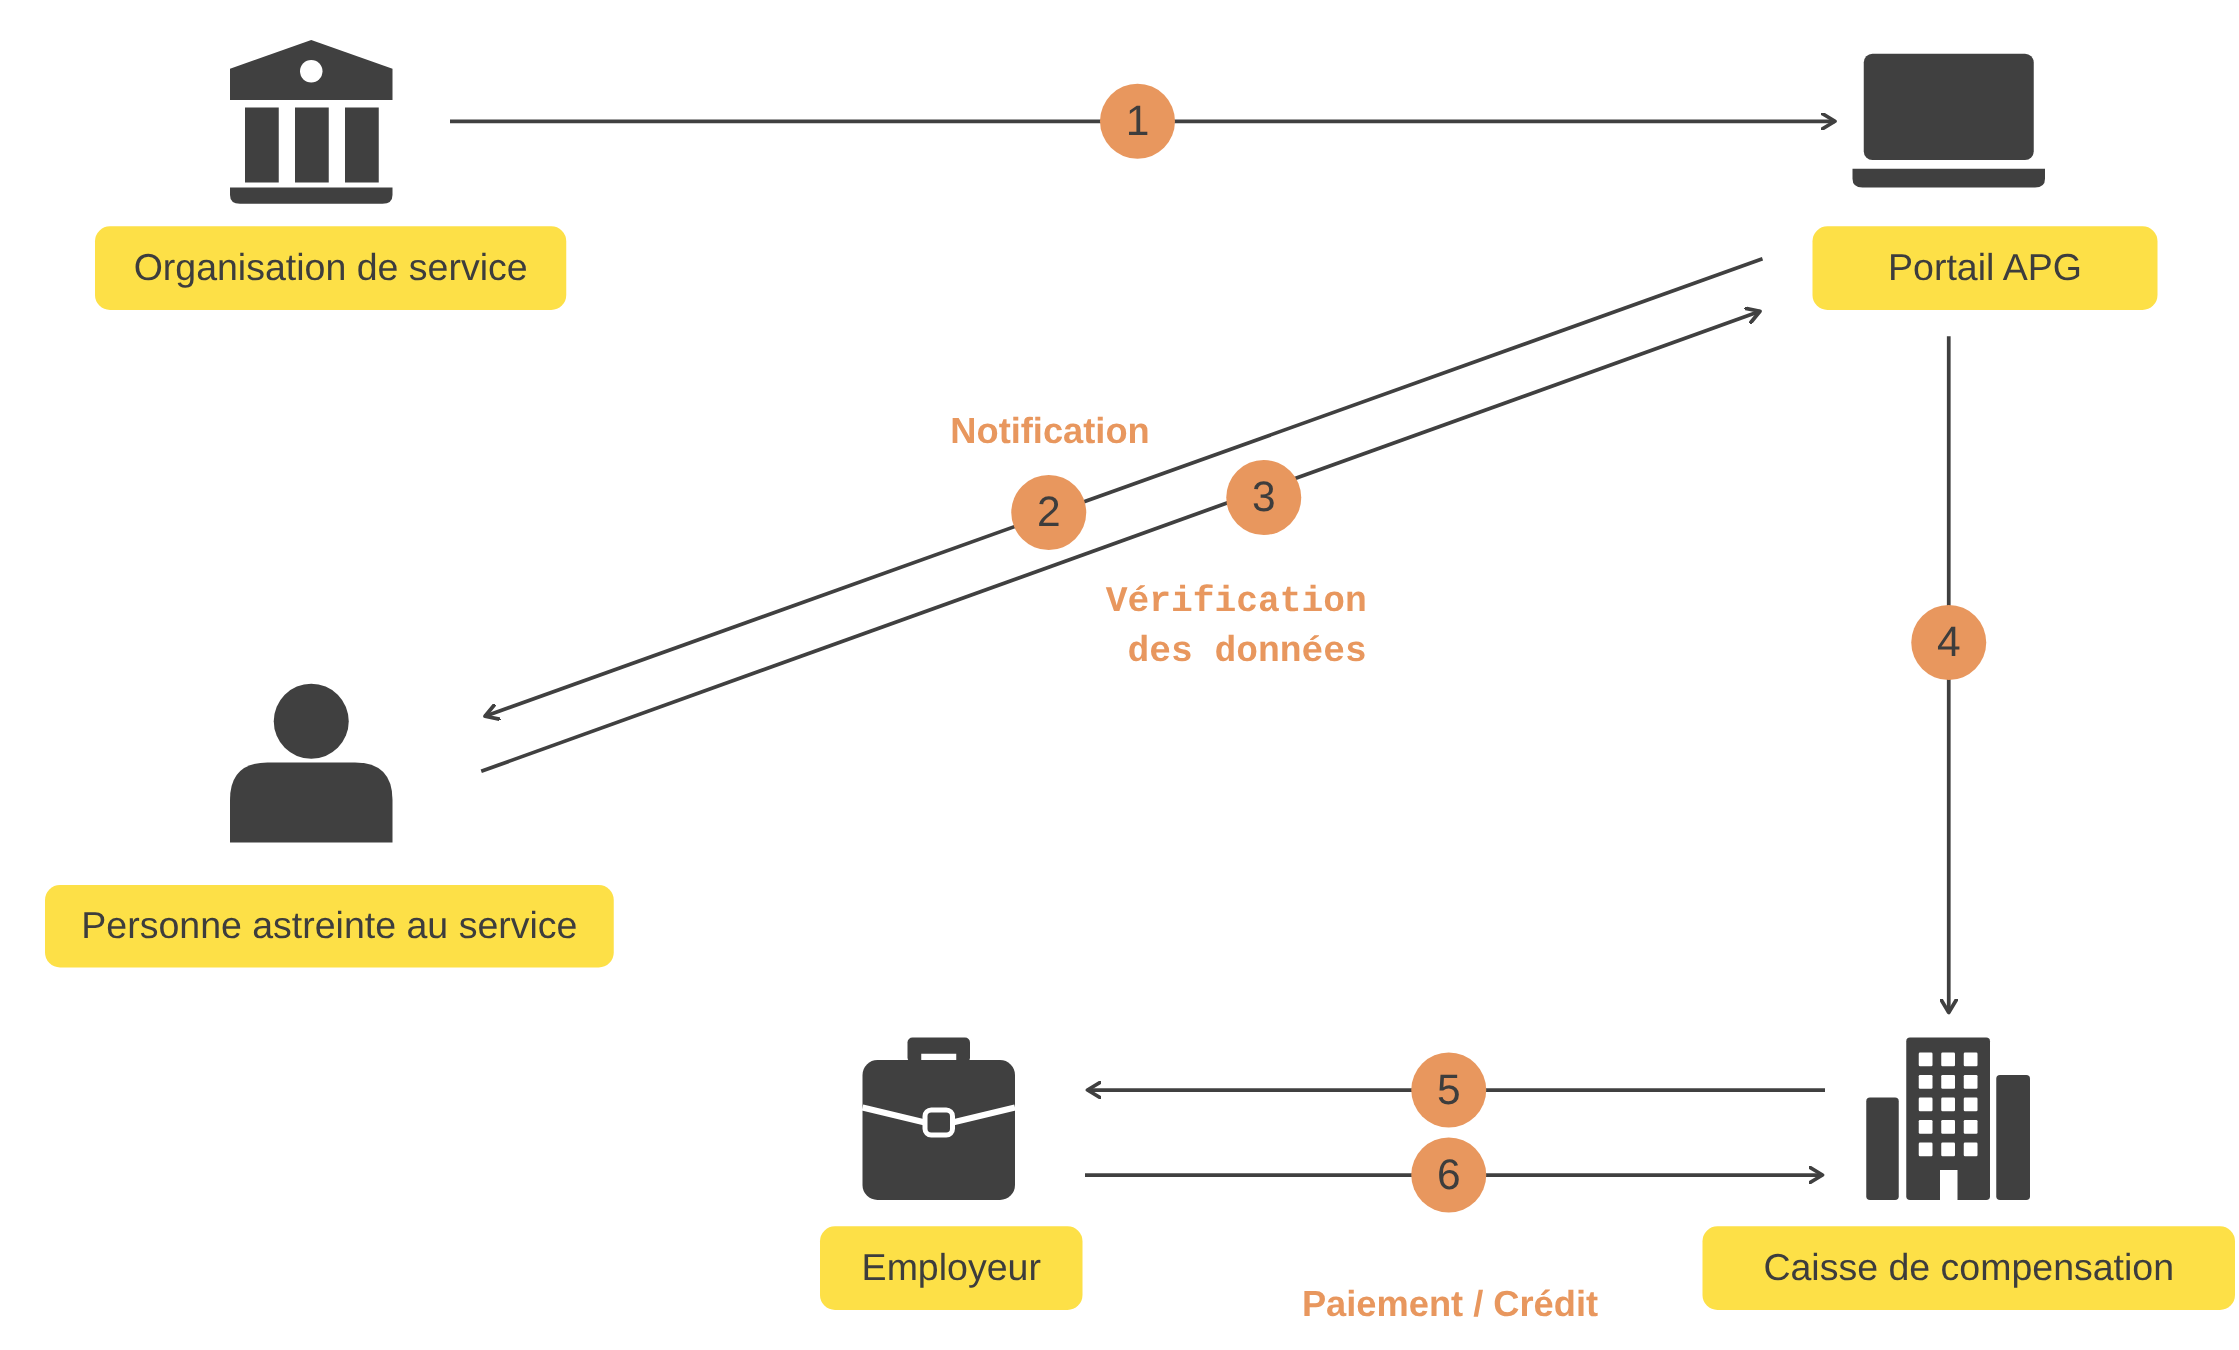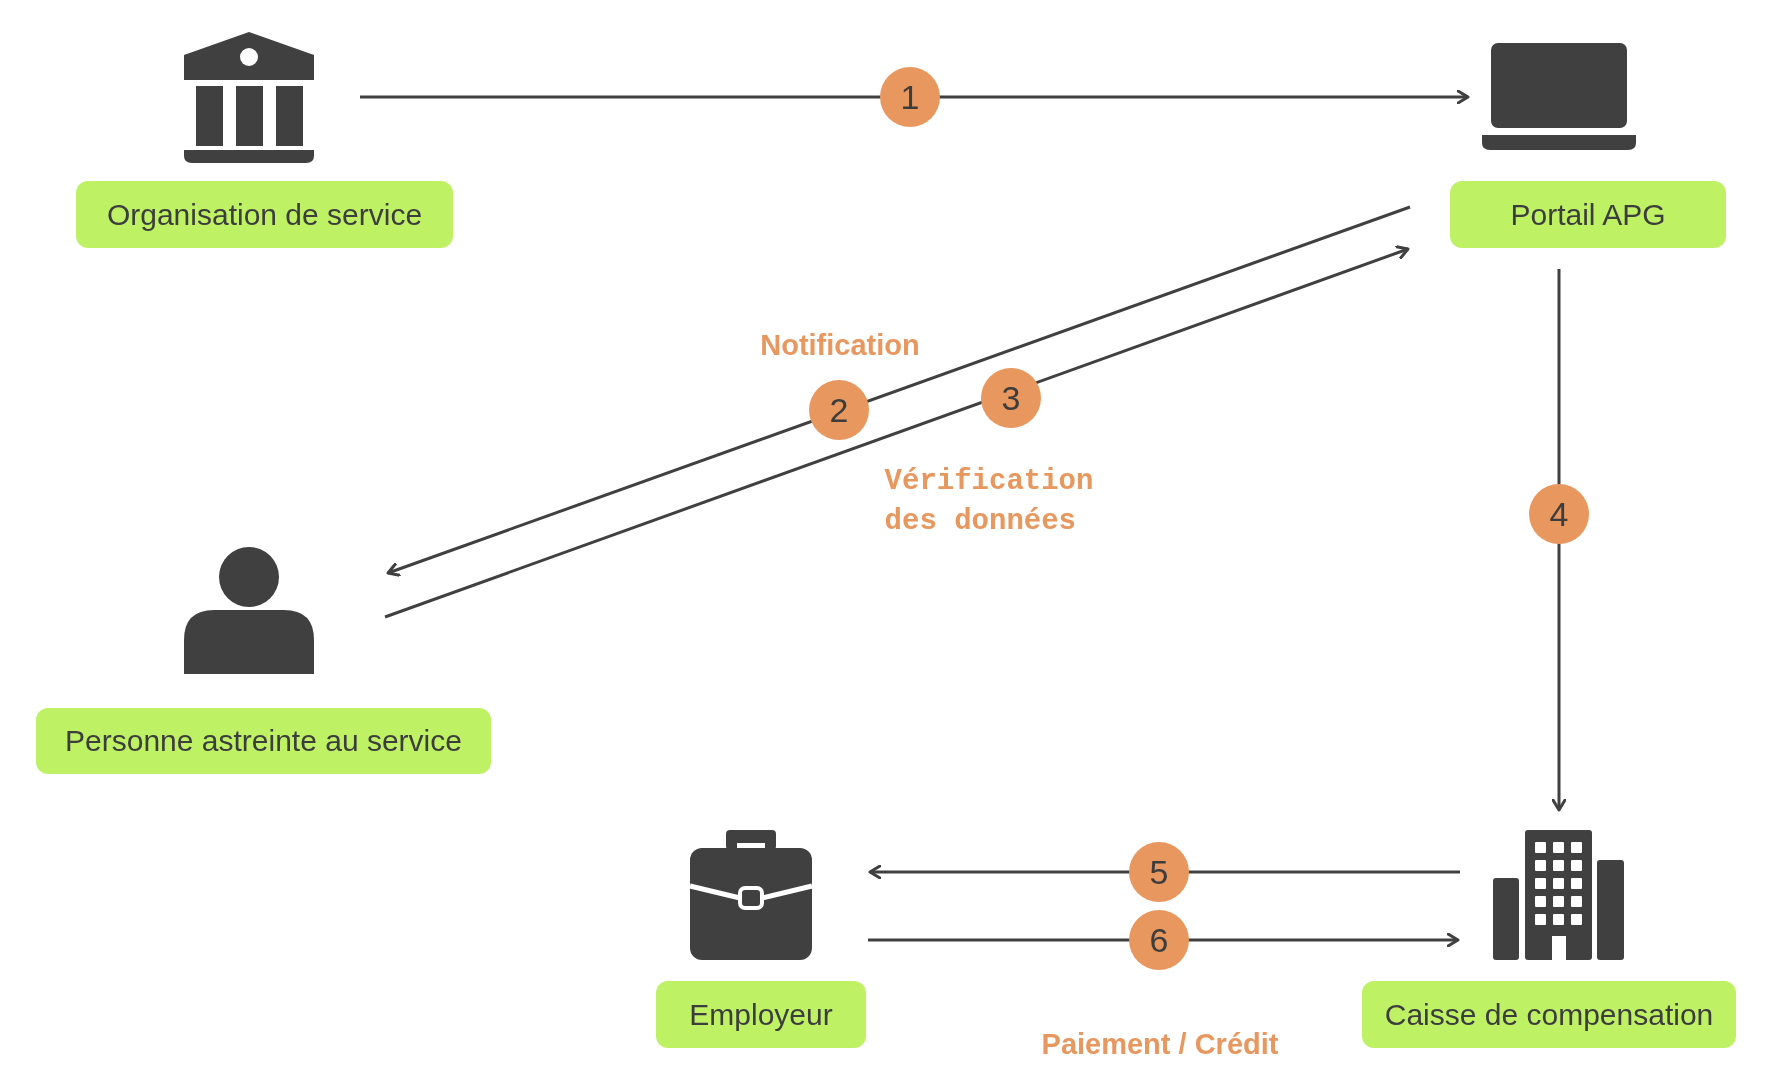--- a/index.html
+++ b/index.html
@@ -1,23 +1,23 @@
 <!DOCTYPE html>
 <html><head>
 <meta charset="utf-8">
 <style>
   html, body { margin: 0; padding: 0; background: #ffffff; }
   body { width: 1791px; height: 1080px; position: relative; overflow: hidden;
          font-family: "Liberation Sans", "DejaVu Sans", sans-serif; }
   svg.canvas { position: absolute; left: 0; top: 0; }
-  .box { position: absolute; background: #bef264; border-radius: 12px;
+  .box { position: absolute; background: #fde047; border-radius: 12px;
          color: #3d3d3d; font-size: 30px; display: flex; align-items: center;
          justify-content: center; white-space: nowrap; }
   .label { position: absolute; color: #e8975e; font-weight: bold; font-size: 29px;
-           text-align: left; line-height: 40px; white-space: nowrap; transform: translateX(-50%); }
+           text-align: right; line-height: 40px; white-space: nowrap; transform: translateX(-50%); }
   .badge { position: absolute; width: 60px; height: 60px; border-radius: 50%;
            background: #e8975e; color: #3d3d3d; font-size: 34px;
            display: flex; align-items: center; justify-content: center;
            transform: translate(-50%, -50%); }
 </style>
 </head>
 <body>
 
 <svg class="canvas" width="1791" height="1080" viewBox="0 0 1791 1080">
   <defs>
@@ -90,21 +90,21 @@
 </div>
 <div class="box" style="left:1450px; top:181px; width:276px; height:67px;">
   <span>Portail APG</span>
 </div>
 <div class="box" style="left:36px; top:696px; width:455px; height:66px;margin-top:12px;">
   <span>Personne astreinte au service</span>
 </div>
 <div class="box" style="left:656px; top:981px; width:210px; height:67px;align-items:center;">
   <span>Employeur</span>
 </div>
-<div class="box" style="left:1362px; top:981px; width:374px; height:67px;">
+<div class="box" style="left:1362px; top:981px; width:426px; height:67px;">
   <span>Caisse de compensation</span>
 </div>
 
 <div class="label" style="left:840px; top:325px;">
   <span>Notification</span>
 </div>
 <div class="label" style="left:989px; top:462px;font-family:Liberation Mono, monospace;">
   <div>Vérification</div>
   <div>des données</div>
 </div>

